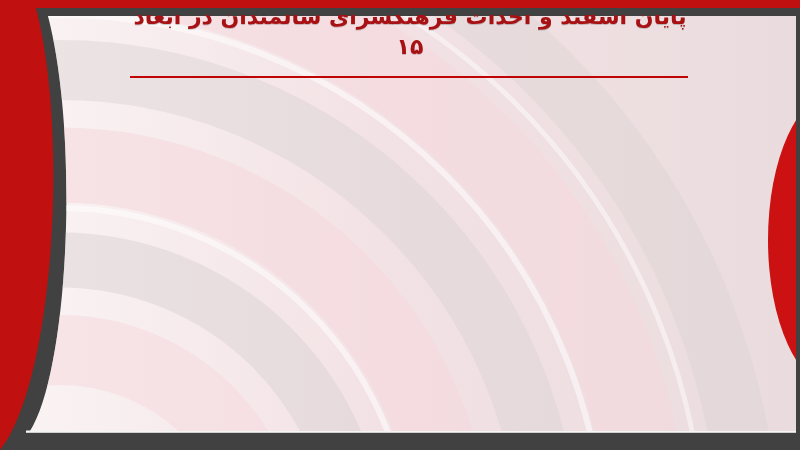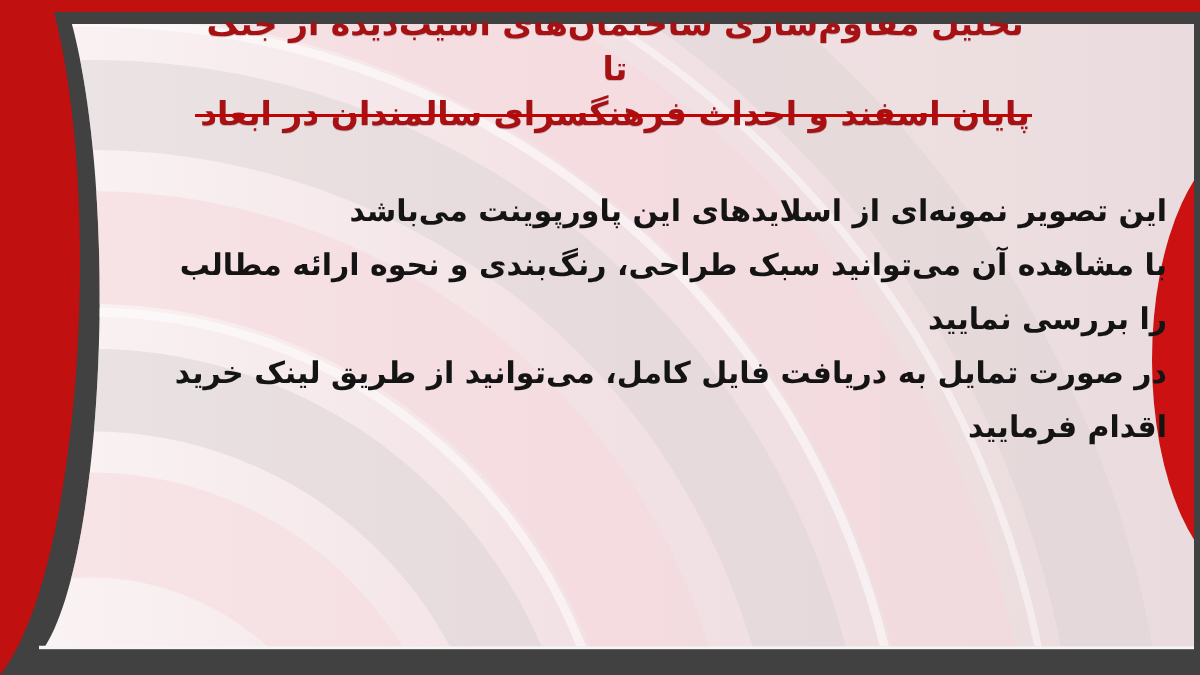--- a/index.html
+++ b/index.html
@@ -77,27 +77,21 @@
       <circle cx="60" cy="560" r="352" fill="none" stroke="#ffffff" stroke-width="6" opacity="0.5"></circle>
       <circle cx="60" cy="560" r="545" fill="none" stroke="#ffffff" stroke-width="6" opacity="0.5"></circle>
       <circle cx="60" cy="560" r="645" fill="none" stroke="#ffffff" stroke-width="5" opacity="0.45"></circle>
 
       <ellipse cx="836" cy="240" rx="68" ry="148" fill="#cb1111"></ellipse>
     </g>
   </svg>
 
   <div class="title-clip">
     <div class="title-text">
-      <div>تحلیل مقاوم‌سازی ساختمان‌های آسیب‌دیده از جنگ تا</div>
       <div>پایان اسفند و احداث فرهنگسرای سالمندان در ابعاد ۱۵</div>
 
     </div>
   </div>
 
   <div class="title-divider"></div>
 
-  <div class="body-text">
-    <div>این تصویر نمونه‌ای از اسلایدهای این پاورپوینت می‌باشد</div>
-    <div>با مشاهده آن می‌توانید سبک طراحی، رنگ‌بندی و نحوه ارائه مطالب را بررسی نمایید</div>
-    <div>در صورت تمایل به دریافت فایل کامل، می‌توانید از طریق لینک خرید اقدام فرمایید</div>
-  </div>
 
 </div>
 
 </body></html>

